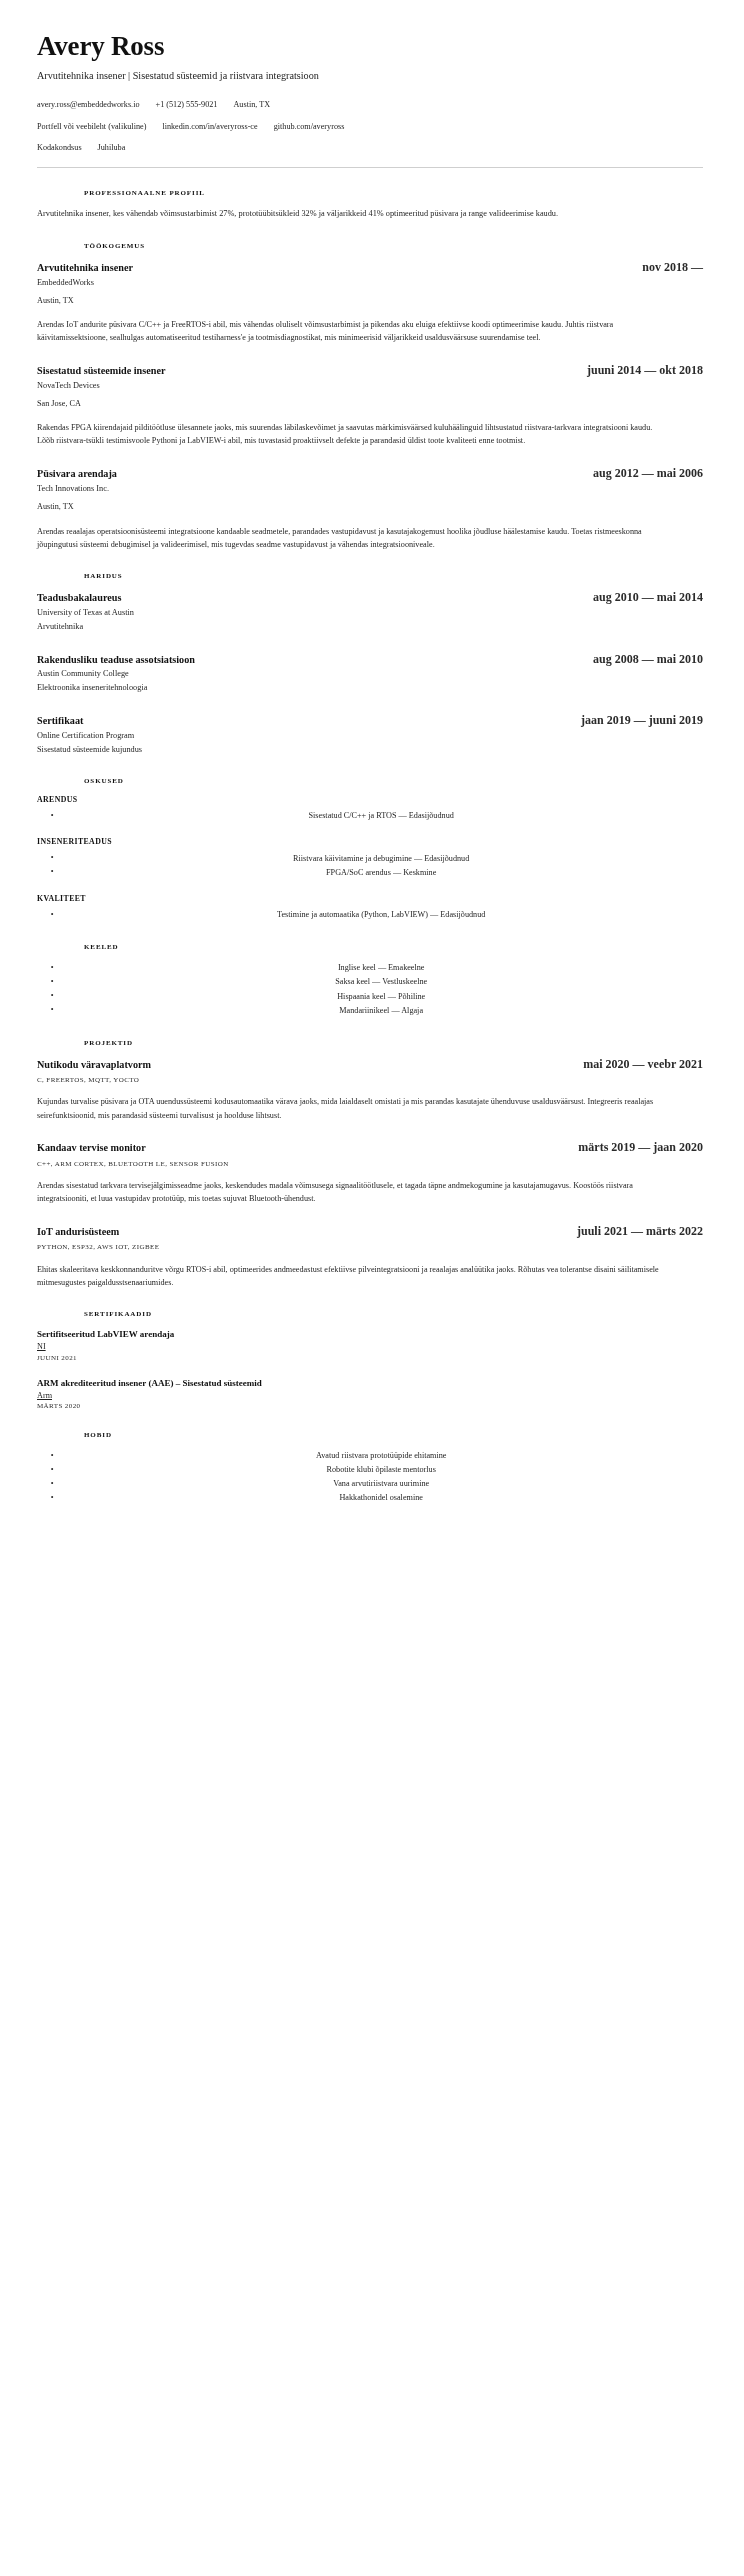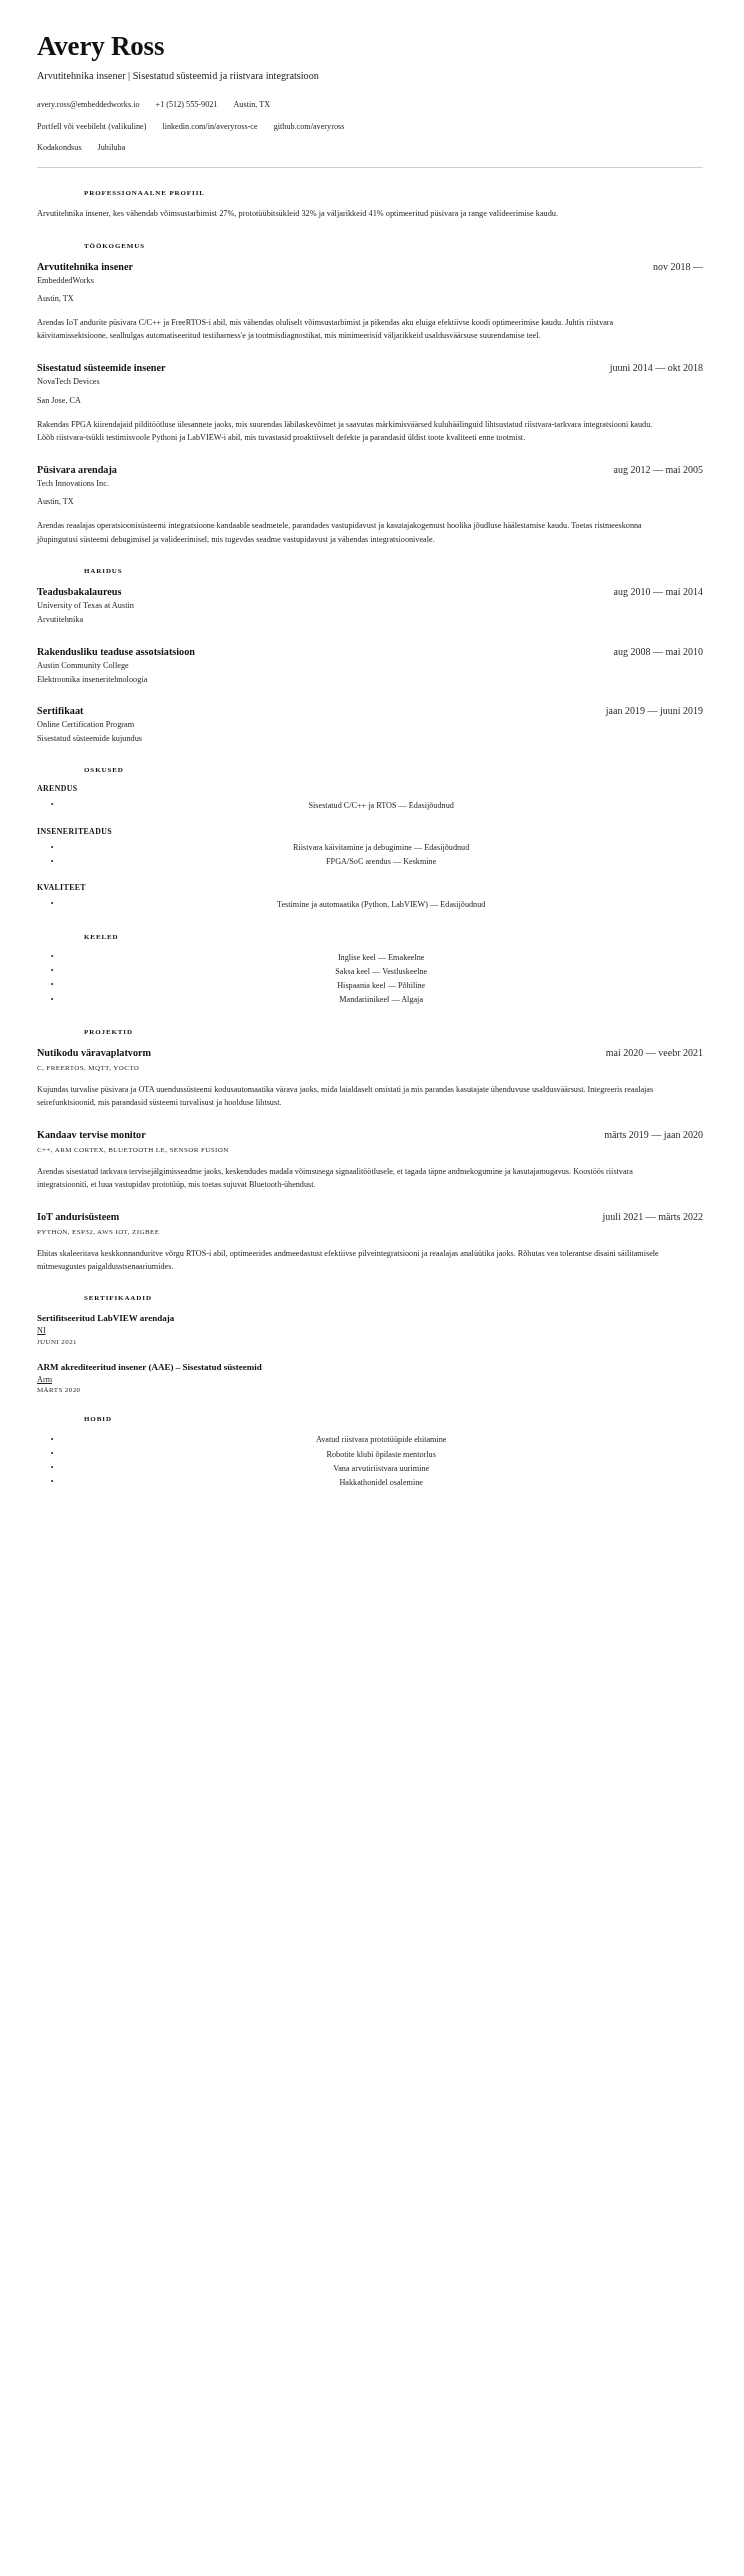--- a/index.html
+++ b/index.html
@@ -88,25 +88,26 @@
     align-items: baseline;
     gap: 15px;
   }
   .entry-title {
     font-size: 10.2px;
     font-weight: 700;
     color: #111111;
     line-height: 1.3;
   }
   .entry-dates {
-    font-size: 10px;
+    font-size: 12px;
     color: #2b2b2b;
     white-space: nowrap;
     text-align: center;
     flex-shrink: 0;
+    font-weight: bold;
   }
   .entry-org {
     font-size: 8.3px;
     color: #1f1f1f;
     margin-top: 1.9px;
     line-height: 1.45;
   }
   .entry-loc {
     font-size: 8.2px;
     color: #1f1f1f;
@@ -248,21 +249,21 @@
         <div class="entry-dates">juuni 2014 — okt 2018</div>
       </div>
       <div class="entry-org">NovaTech Devices</div>
       <div class="entry-loc">San Jose, CA</div>
       <div class="entry-desc">Rakendas FPGA kiirendajaid pilditöötluse ülesannete jaoks, mis suurendas läbilaskevõimet ja saavutas märkimisväärsed kuluhäälinguid lihtsustatud riistvara-tarkvara integratsiooni kaudu. Lõõb riistvara-tsükli testimisvoole Pythoni ja LabVIEW-i abil, mis tuvastasid proaktiivselt defekte ja parandasid üldist toote kvaliteeti enne tootmist.</div>
     </div>
 
     <div class="entry">
       <div class="entry-head">
         <div class="entry-title">Püsivara arendaja</div>
-        <div class="entry-dates">aug 2012 — mai 2005</div>
+        <div class="entry-dates">aug 2012 — mai 2006</div>
       </div>
       <div class="entry-org">Tech Innovations Inc.</div>
       <div class="entry-loc">Austin, TX</div>
       <div class="entry-desc">Arendas reaalajas operatsioonisüsteemi integratsioone kandaable seadmetele, parandades vastupidavust ja kasutajakogemust hoolika jõudluse häälestamise kaudu. Toetas ristmeeskonna jõupingutusi süsteemi debugimisel ja valideerimisel, mis tugevdas seadme vastupidavust ja vähendas integratsiooniveale.</div>
     </div>
   </section>
 
   <section class="section">
     <h2 class="section-title">Haridus</h2>
 

